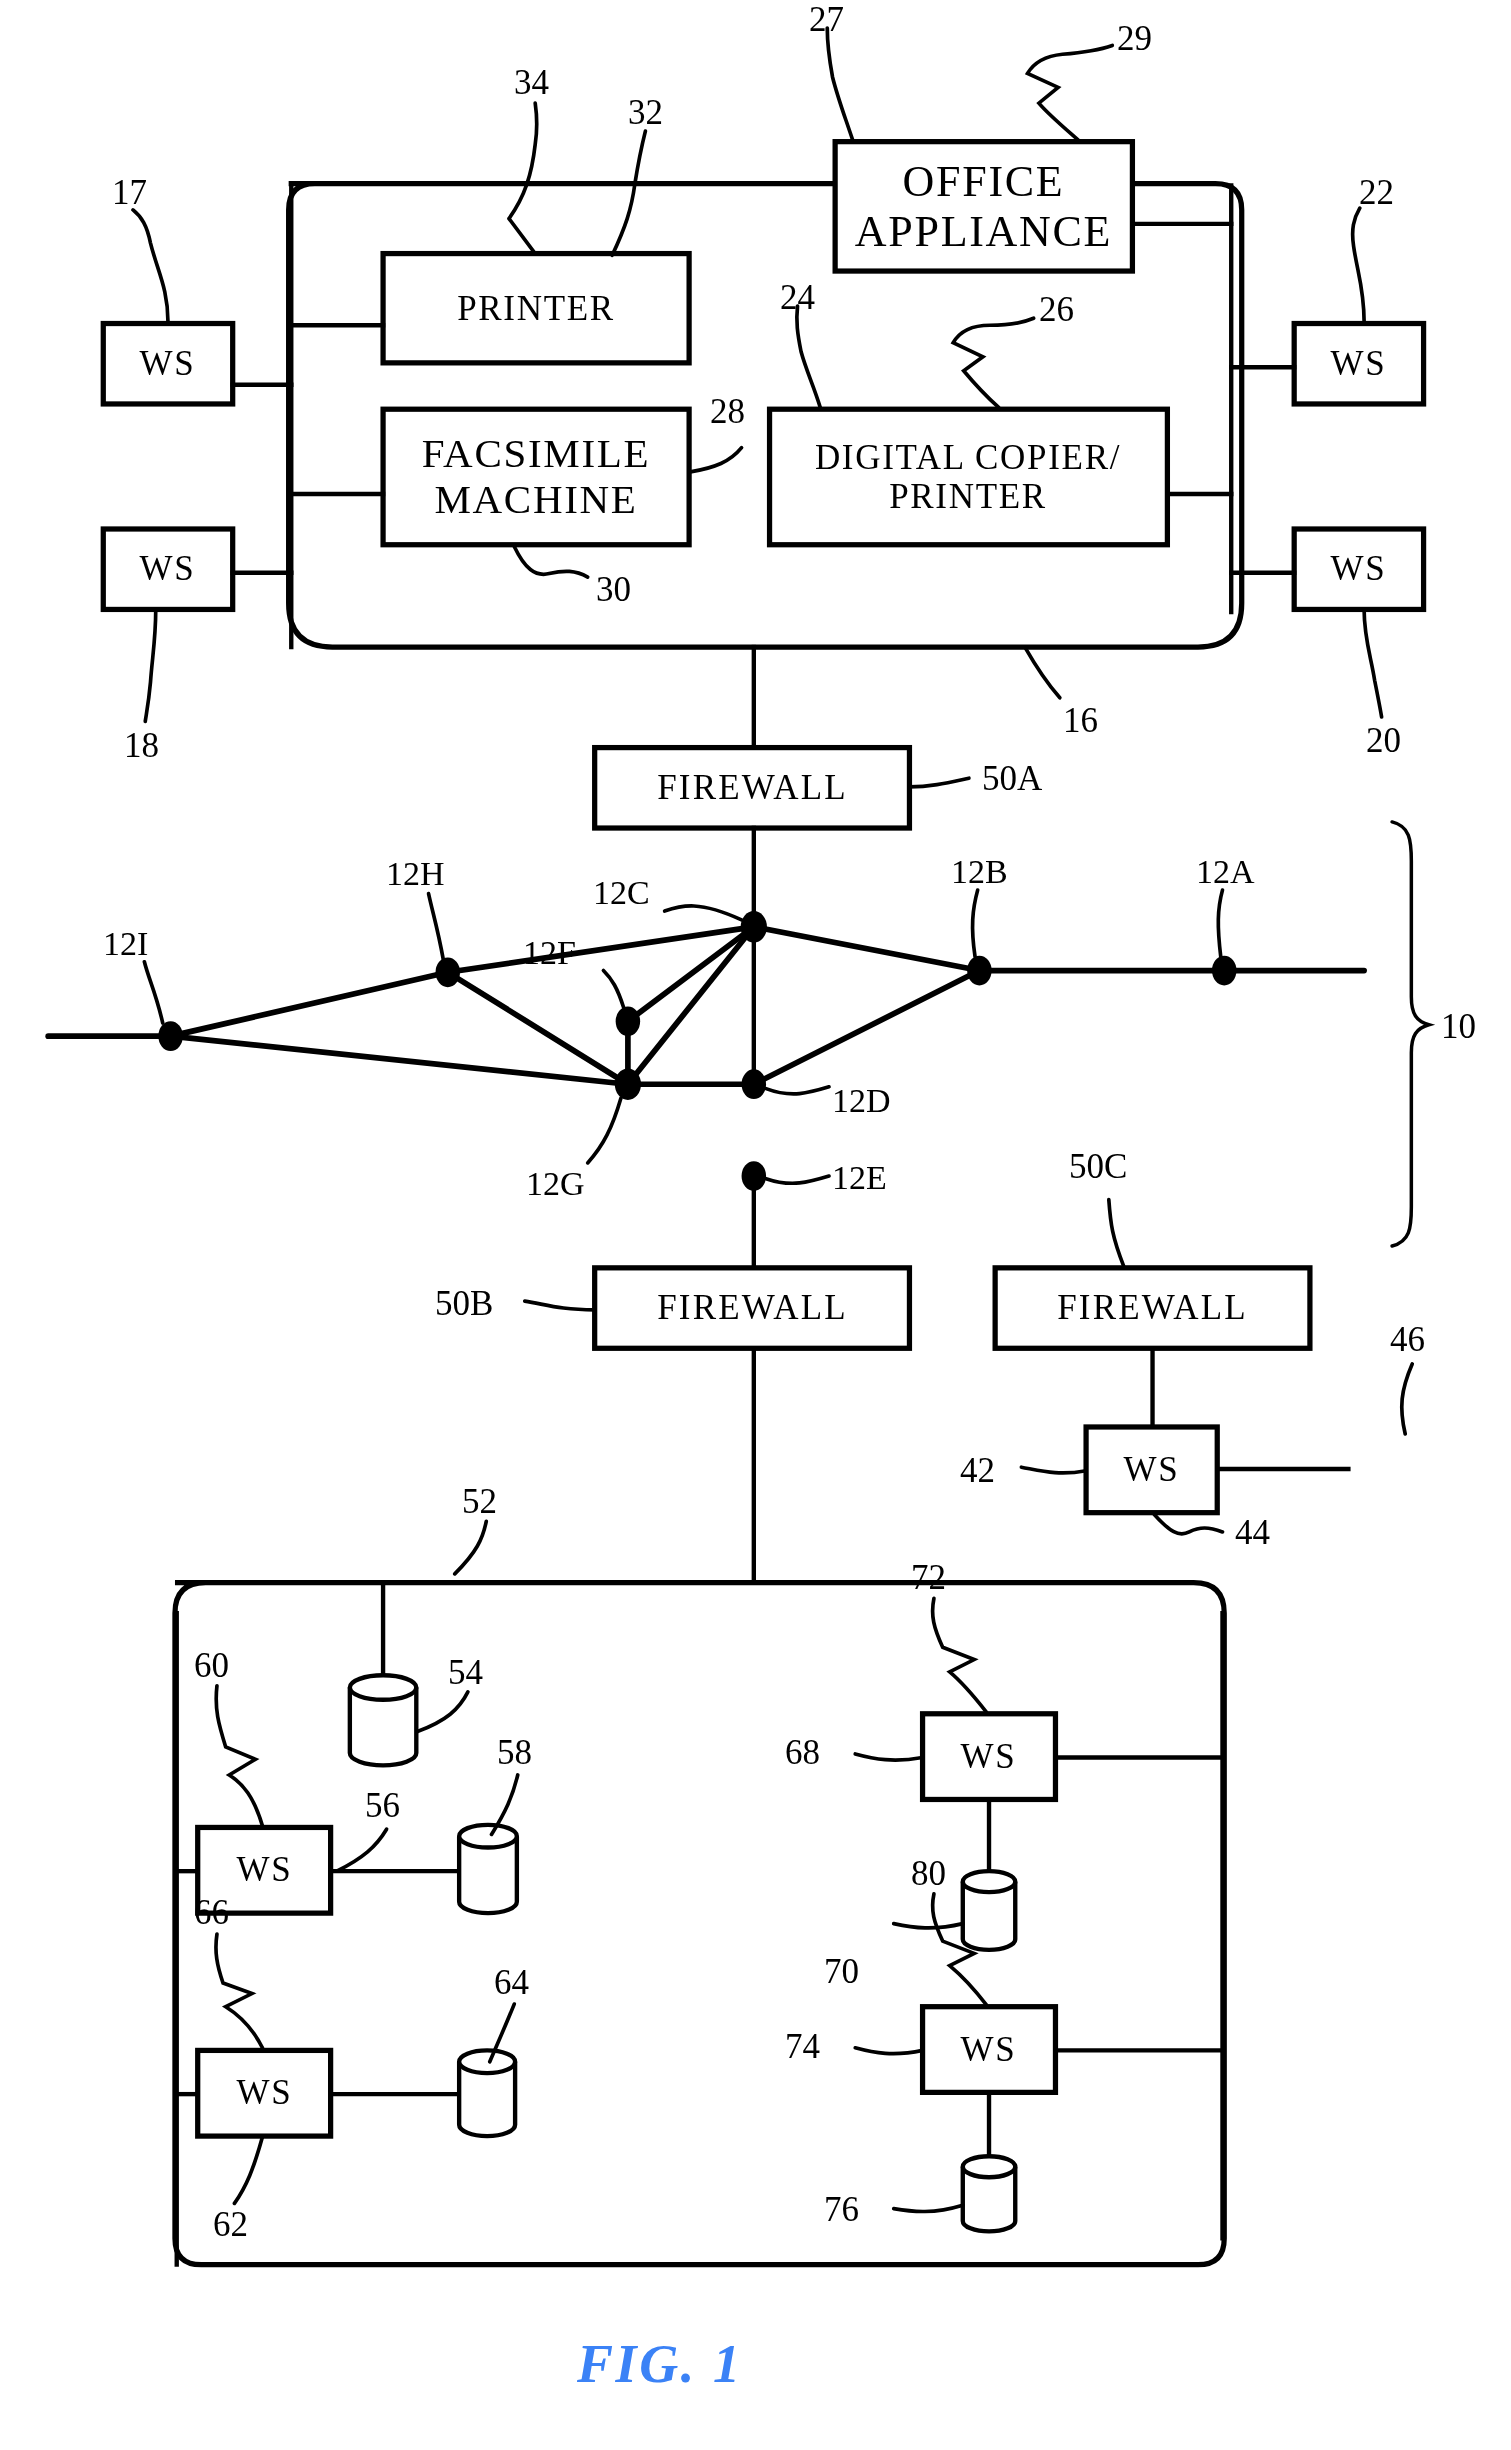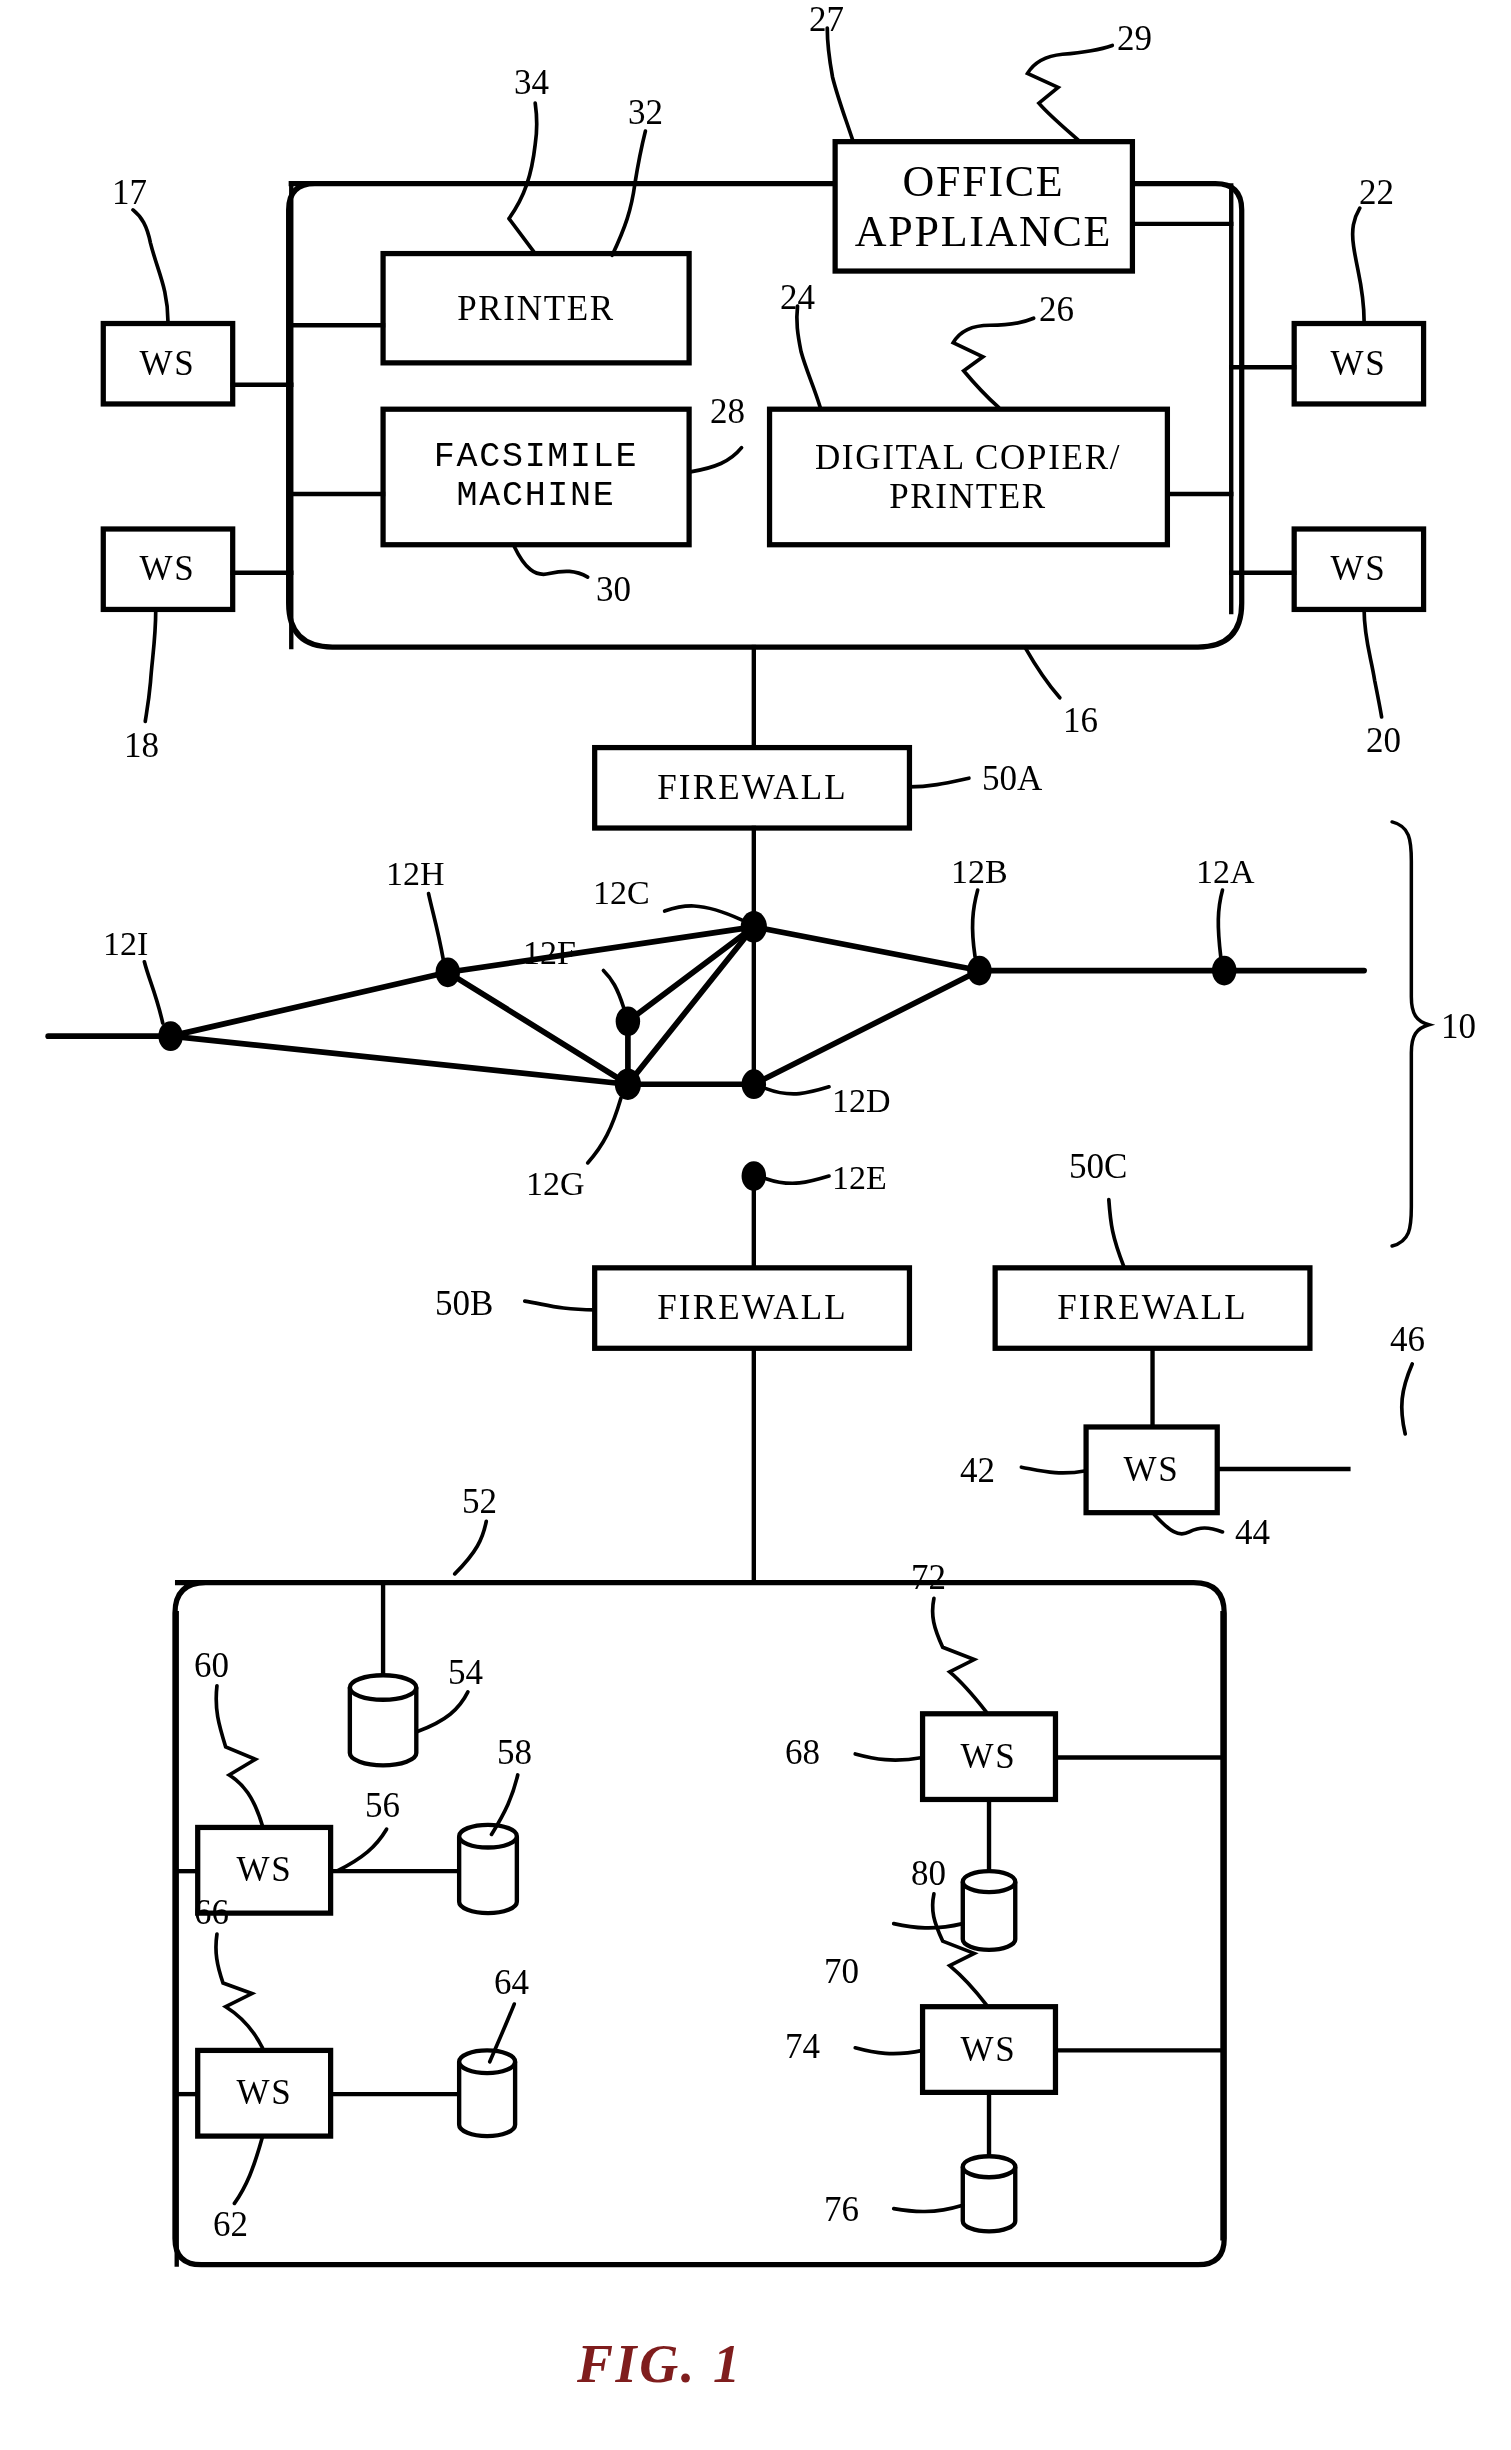--- a/index.html
+++ b/index.html
@@ -50,21 +50,21 @@
     white-space: nowrap;
   }
   .node-ref { font-size: 34px; }
   .figcap {
     position: absolute;
     font-family: "Liberation Serif", serif;
     font-style: italic;
     font-weight: bold;
     font-size: 54px;
     letter-spacing: 2.6px;
-    color: #7f1d1d;
+    color: #3b82f6;
   }
   .ws-label { font-size: 35px; letter-spacing: 1.7px; }
   .dev-label { font-size: 35px; }
   .fw-label { font-size: 35px; letter-spacing: 2.2px; }
 </style>
 </head>
 <body>
 
 <div id="figure">
 
@@ -249,21 +249,21 @@
     <path class="lead" d="M 1142 466 C 1122 448 1112 436 1102 424 L 1124 408 L 1090 392 C 1098 378 1112 372 1132 372 C 1155 372 1168 370 1182 364"></path>
     <path class="lead" d="M 788 540 C 818 535 835 528 848 512"></path>
     <path class="lead" d="M 588 625 C 600 650 612 660 628 656 C 645 652 658 652 672 660"></path>
     <path class="lead" d="M 1172 740 C 1188 768 1198 782 1212 798"></path>
     <path class="lead" d="M 1040 900 C 1065 900 1085 895 1108 890"></path>
 
   </svg>
 
   <div class="boxtext dev-label" style="left:383px; top:254px; width:306px; height:109px;">PRINTER</div>
 
-  <div class="boxtext" style="left:383px; top:409px; width:306px; height:136px; flex-direction:column; font-size:35px;font-family:Liberation Mono, monospace;">
+  <div class="boxtext" style="left:383px; top:409px; width:306px; height:136px; flex-direction:column; font-size:41px;">
     <span>FACSIMILE</span>
     <span>MACHINE</span>
   </div>
 
   <div class="boxtext" style="left:835px; top:142px; width:297px; height:129px; flex-direction:column; font-size:44px;">
     <span>OFFICE</span>
     <span>APPLIANCE</span>
   </div>
 
   <div class="boxtext" style="left:769px; top:409px; width:398px; height:136px; flex-direction:column; font-size:35px;">

